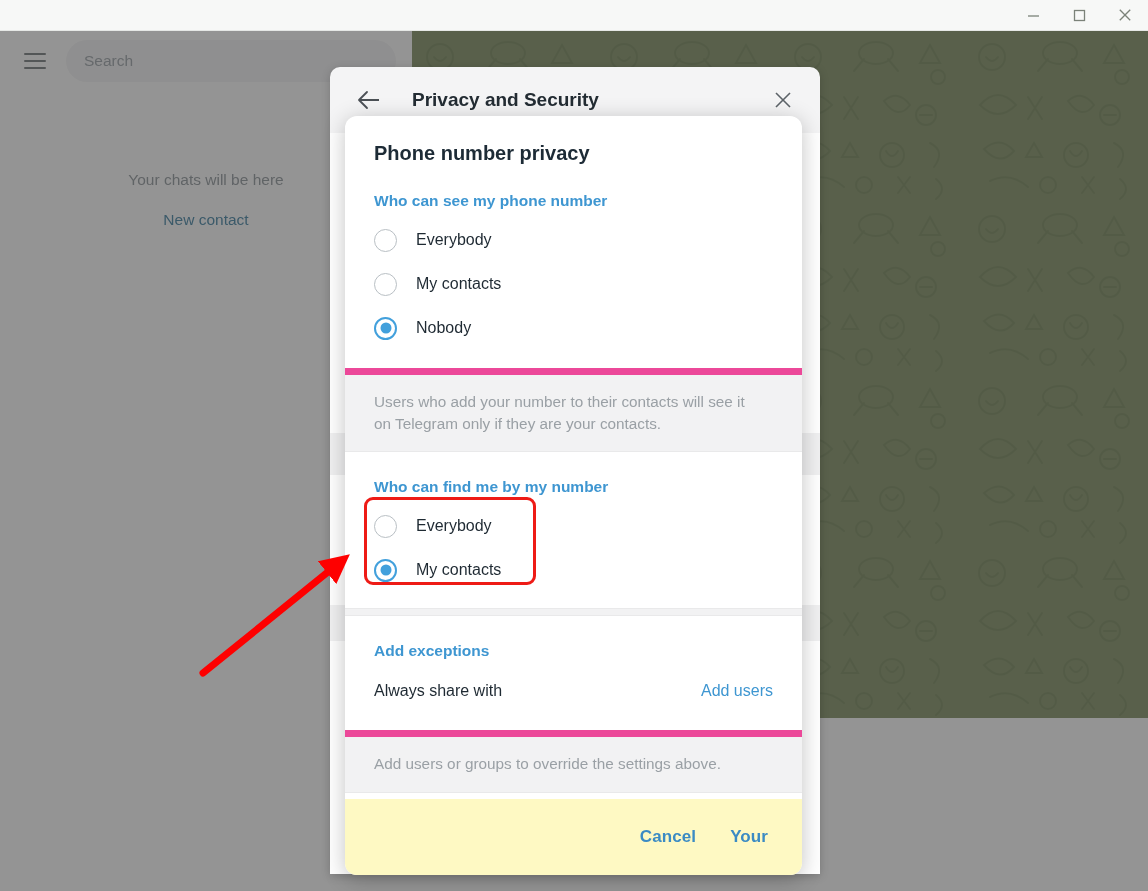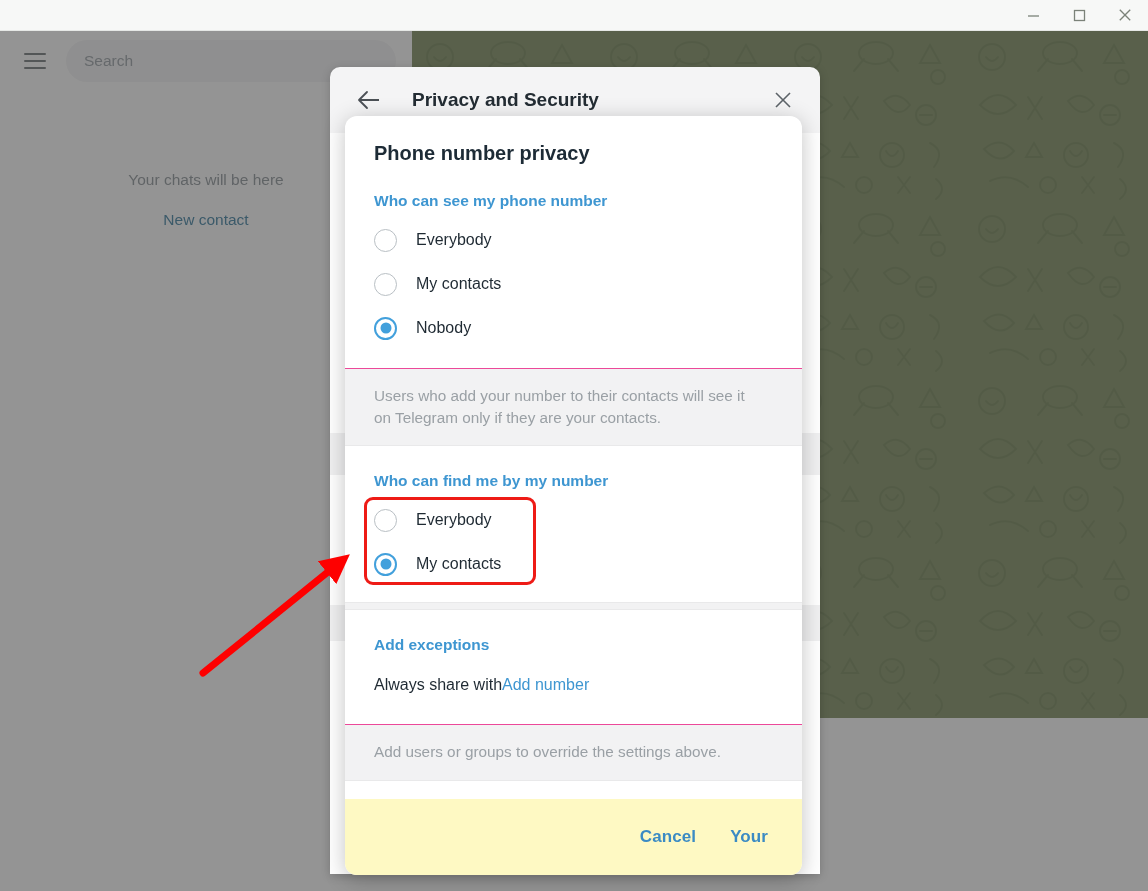--- a/index.html
+++ b/index.html
@@ -206,29 +206,29 @@
     width: 11px; height: 11px;
     border-radius: 50%;
     background: #42a0dc;
   }
   .radio-label {
     font-size: 16px;
     color: #1f2a33;
   }
   .hint {
     background: #f2f2f3;
-    border-top: 1px solid #ec4899;
+    border-top: 7px solid #ec4899;
     border-bottom: 1px solid #e9e9ea;
     padding: 16px 46px 17px 29px;
     color: #9aa0a5;
     font-size: 15.3px;
     line-height: 1.42;
   }
   .row-between {
-    display: flex; align-items: center; 
+    display: flex; align-items: center; justify-content: space-between;
     padding: 0 29px 0 29px;
     height: 46px;
   }
   .row-label { font-size: 16px; color: #1f2a33; }
   .row-action { font-size: 16px; color: #3e96d1; font-weight: 500; }
 
   .modal-spacer { flex: 1 1 auto; background: #ffffff; }
   .modal-footer {
     height: 76px;
     display: flex; align-items: center; justify-content: flex-end;
@@ -395,21 +395,21 @@
         <span class="radio-label">My contacts</span>
       </div>
     </div>
     <div style="height:16px;"></div>
     <div style="height:8px;background:#f2f2f3;border-top:1px solid #e9e9ea;border-bottom:1px solid #e9e9ea;"></div>
 
     <div class="section" style="padding-left:0;">
       <div class="section-head" style="padding-left:29px;">Add exceptions</div>
       <div class="row-between">
         <span class="row-label">Always share with</span>
-        <span class="row-action">Add number</span>
+        <span class="row-action">Add users</span>
       </div>
     </div>
     <div style="height:16px;"></div>
     <div class="hint">Add users or groups to override the settings above.</div>
 
     <div class="modal-spacer"></div>
 
     <div class="modal-footer">
       <span class="footer-btn">Cancel</span>
       <span class="footer-btn">Your</span>

